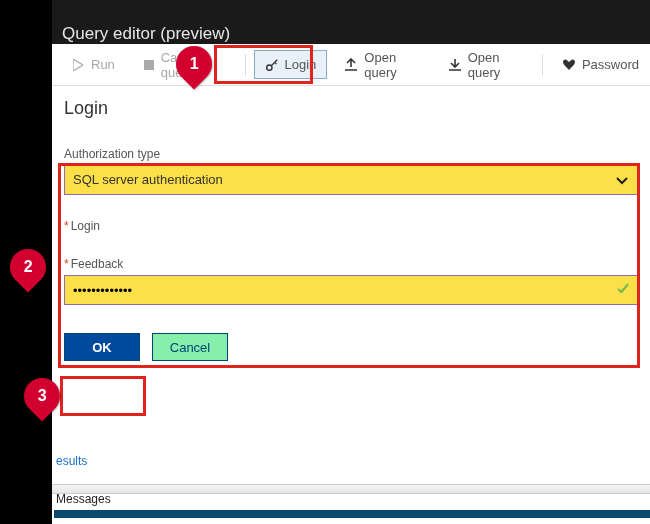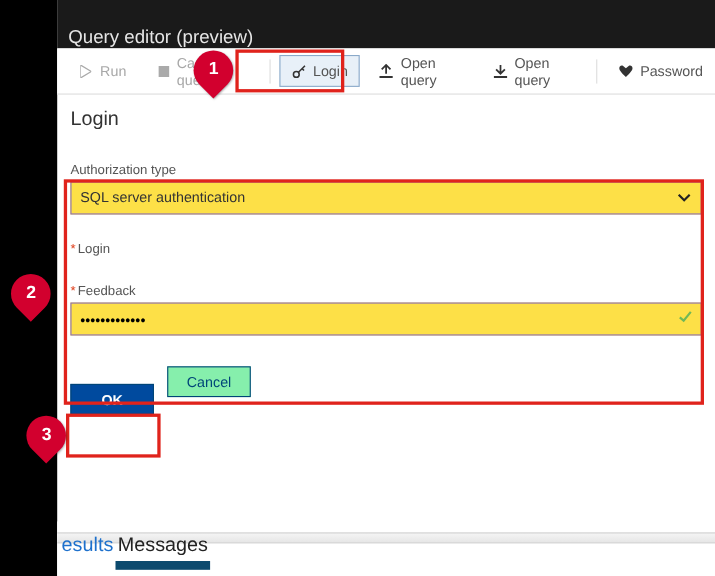--- a/index.html
+++ b/index.html
@@ -20,25 +20,25 @@
   .form-group { margin-bottom: 24px; position: relative; }
   .form-label { font-size: 12px; color: #555; display: block; margin-bottom: 4px; }
   .req-star { color: #e0431f; margin-right: 2px; }
   .select-box, .text-input { width: 100%; border: 1px solid #8a6eb8; padding: 6px 28px 6px 8px; font-size: 13px; background: #fde047; position: relative; height: 30px; line-height: 16px; }
   .select-wrap { position: relative; }
   .select-caret { position: absolute; right: 10px; top: 50%; transform: translateY(-50%); }
   .check-ico { position: absolute; right: 8px; top: 50%; transform: translateY(-50%); color: #70b857; }
   
   .btn-row { display: flex; gap: 12px; margin-top: 28px; }
   .btn { min-width: 76px; height: 28px; font-size: 13px; border: 1px solid #004578; background: #86efac; color: #004578; cursor: pointer; display: inline-flex; align-items: center; justify-content: center; }
-  .btn.primary { background: #004a9e; color: #fff; font-weight: 600; margin-top: 16px; }
+  .btn.primary { background: #004a9e; color: #fff; font-weight: 600; }
   
   .tabs-strip { position: absolute; left: 52px; bottom: 0; right: 0; height: 50px; background: #fff; }
   .grey-bar { position: absolute; left: 0; right: 0; top: 10px; height: 10px; background: linear-gradient(#f4f4f4,#e6e6e6); border-top: 1px solid #ccc; border-bottom: 1px solid #ccc; }
-  .tabs { position: absolute; left: 0; right: 0; bottom: 6px; display: flex; padding-left: 2px; font-size: 18px; }
+  .tabs { position: absolute; left: 0; right: 0; bottom: 6px; display: flex; gap: 16px; padding-left: 2px; font-size: 12px; flex-direction: column; }
   .tab { color: #777; padding: 4px 2px; cursor: pointer; }
   .tab.partial { color: #1d70cc; }
   .tab.active { color: #222; border-bottom: 8px solid #0c4a6e; }
 
   
   .callout { position: absolute; z-index: 50; }
   .callout-balloon { width: 36px; height: 36px; background: #d2002e; border-radius: 50% 50% 50% 0; transform: rotate(-45deg); box-shadow: 0 1px 2px rgba(0,0,0,0.35); display:flex; align-items:center; justify-content:center; }
   .callout-num { transform: rotate(45deg); color:#fff; font-weight:600; font-size:16px; }
   
   .hl-box { position: absolute; border: 3px solid #e0231c; pointer-events: none; z-index: 40; }

